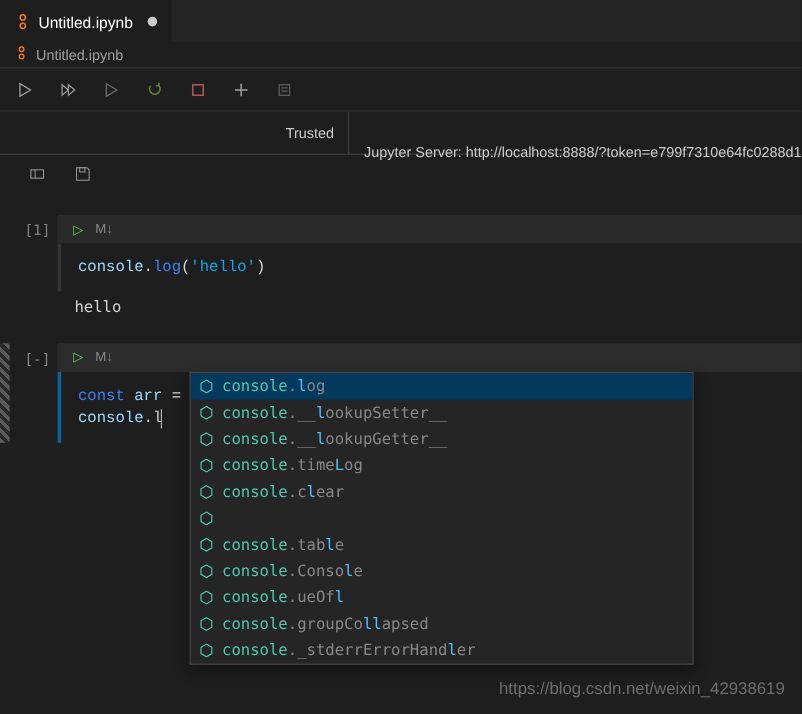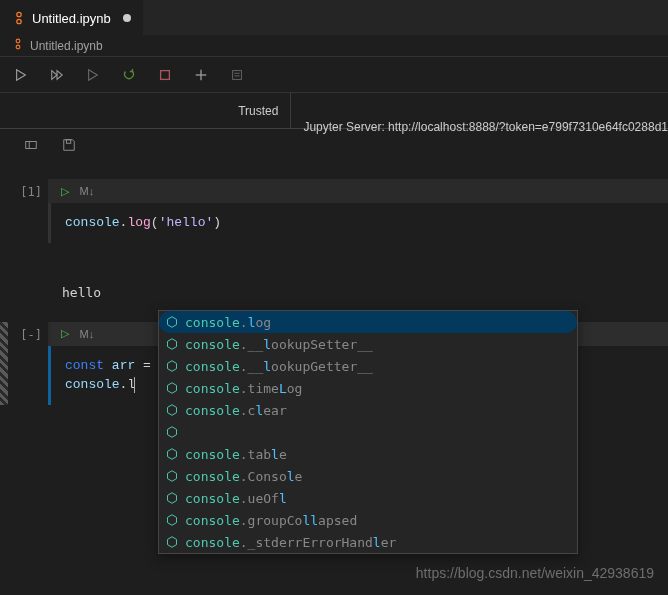--- a/index.html
+++ b/index.html
@@ -165,31 +165,30 @@
       font-family: 'Consolas', 'Courier New', monospace;
       font-size: 13px;
       color: #d4d4d4;
       line-height: 1.5;
       white-space: pre;
     }
     .cell2 .code-block {
       border-left: 3px solid #0e639c;
       background: #1e1e1e;
     }
-    .tok-fn { color: #f9a8d4; }
+    .tok-fn { color: #3b82f6; }
     .tok-var { color: #9cdcfe; }
-    .tok-str { color: #c4b5fd; }
+    .tok-str { color: #0ea5e9; }
     .tok-kw { color: #3b82f6; }
     .tok-num { color: #b5cea8; }
     .output {
       padding: 6px 14px;
       font-family: 'Consolas', monospace;
       font-size: 13px;
       color: #d4d4d4;
-      margin-top: 36px;
     }
     .cursor-line {
       display: inline-block;
       width: 1px;
       height: 16px;
       background: #aeafad;
       vertical-align: middle;
       margin-left: -1px;
     }
     .autocomplete {
@@ -203,21 +202,20 @@
       font-family: 'Consolas', monospace;
       font-size: 13px;
       z-index: 100;
     }
     .ac-item {
       height: 22px;
       display: flex;
       align-items: center;
       padding: 0 6px;
       gap: 6px;
-      border-radius: 11px;
     }
     .ac-item.selected {
       background: #04395e;
     }
     .ac-icon {
       color: #4ec9b0;
       font-size: 12px;
       width: 14px;
       display: flex;
       align-items: center;

